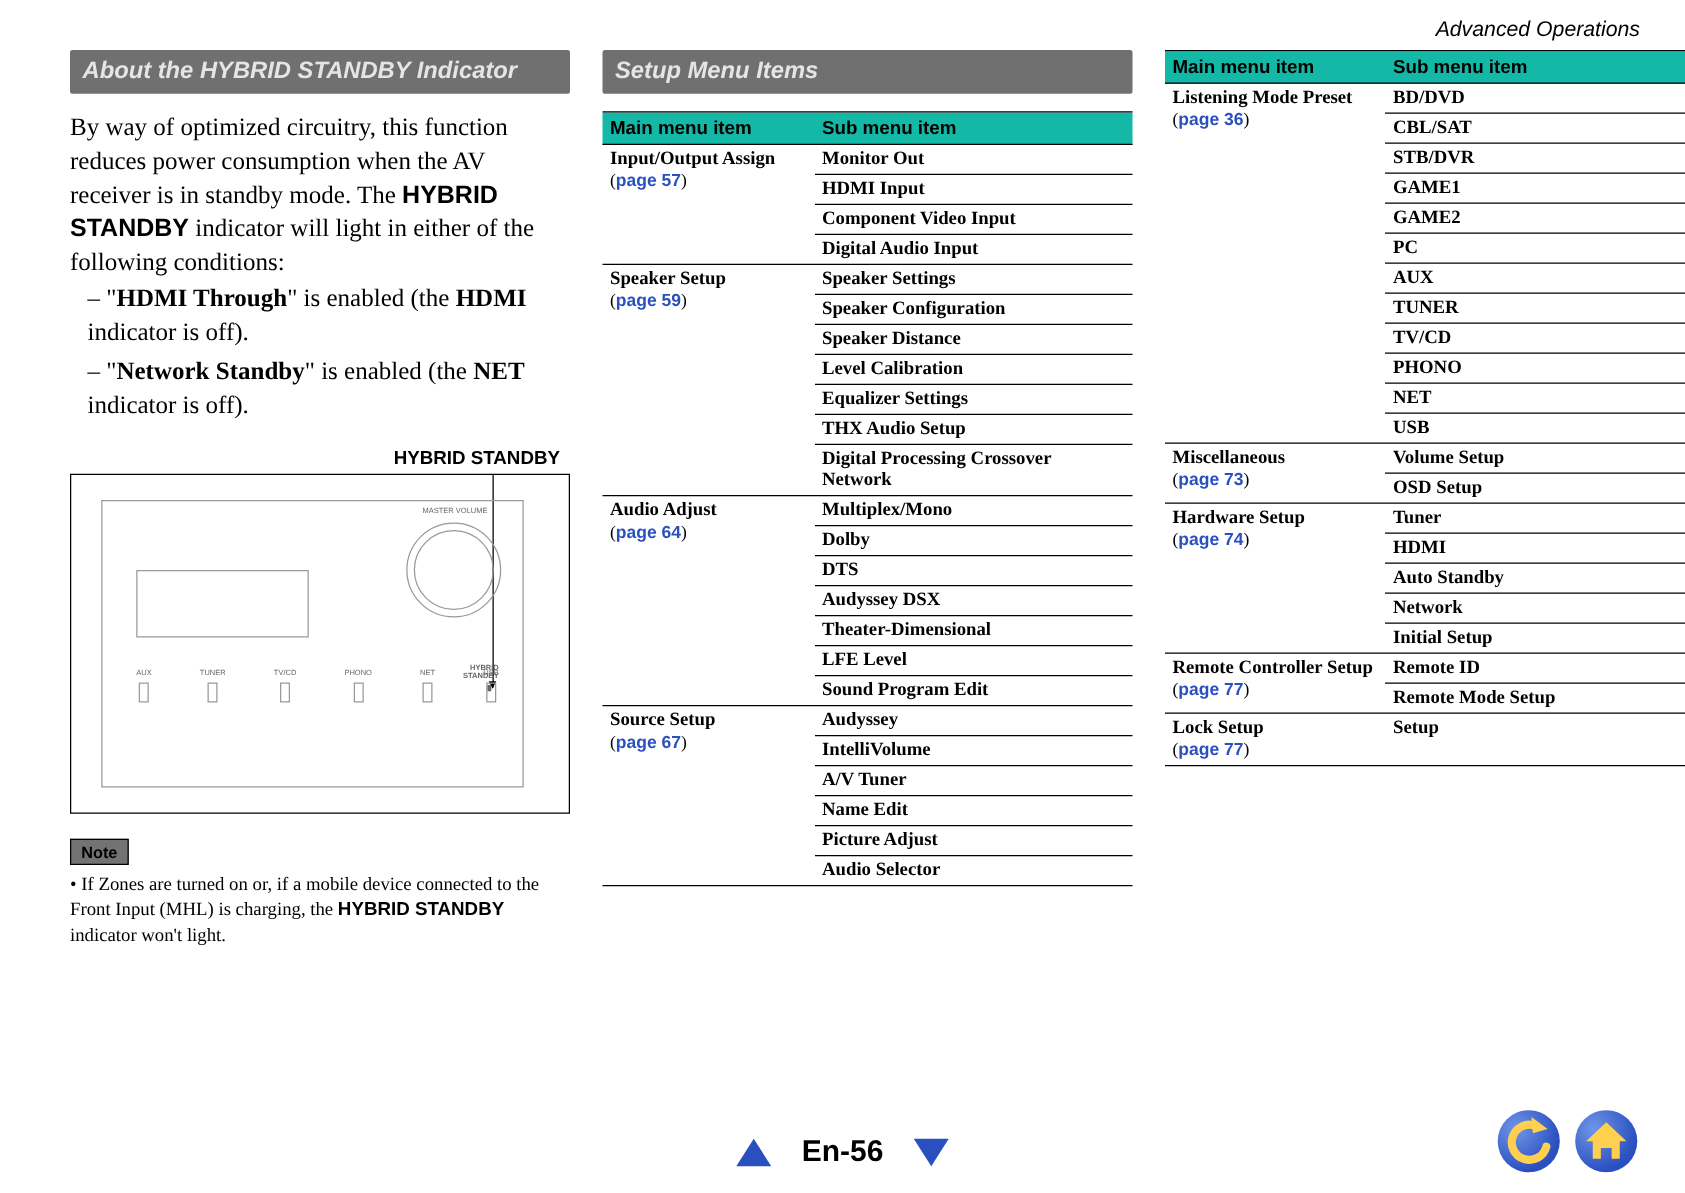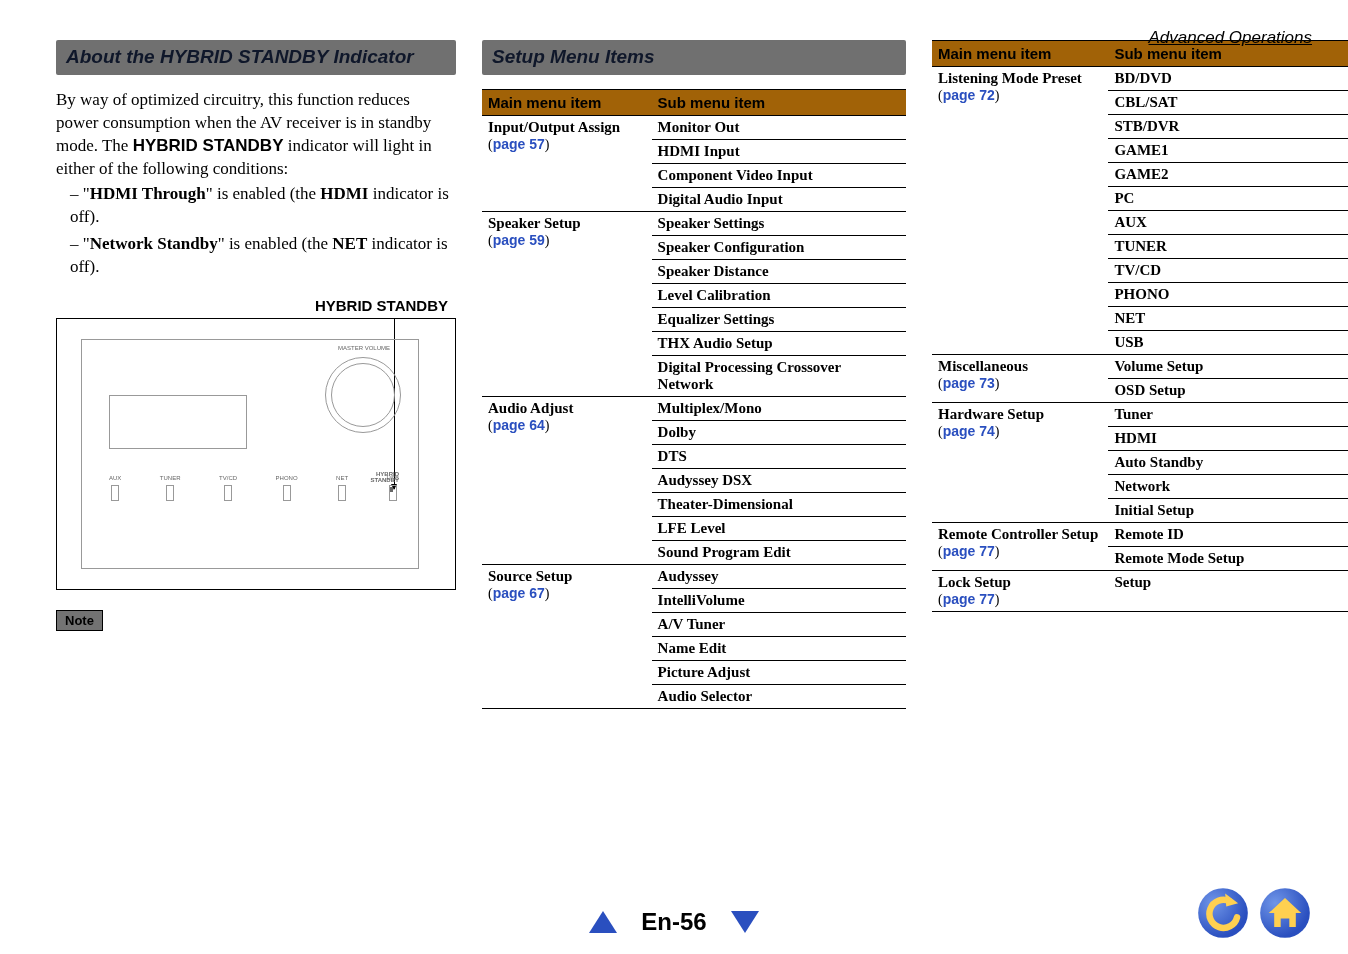--- a/index.html
+++ b/index.html
@@ -14,54 +14,53 @@
   }
   .page {
     position: relative;
     width: 100%;
     height: 100%;
     box-sizing: border-box;
     padding: 20px 36px 36px 56px;
   }
   .top-right {
     position: absolute;
-    top: 28px;
+    top: 14px;
     right: 36px;
     font-style: italic;
     font-family: Arial, Helvetica, sans-serif;
     font-size: 17px;
-    text-decoration: underline;
   }
   .columns {
     display: flex;
     gap: 26px;
     margin-top: 20px;
   }
   .col {
     flex: 0 0 412px;
   }
   .col1 { flex: 0 0 400px; }
   .col2 { flex: 0 0 424px; }
   .col3 { flex: 0 0 420px; }
 
   
   .section-bar {
     background: #707070;
-    color: #0f172a;
+    color: #e5e5e5;
     font-family: Arial, Helvetica, sans-serif;
     font-weight: bold;
     font-style: italic;
     font-size: 19px;
     padding: 6px 10px 7px 10px;
     border-radius: 2px;
     margin-bottom: 14px;
   }
 
   .body-text {
-    font-size: 17px;
+    font-size: 20px;
     line-height: 1.35;
   }
   .body-text .bold { font-weight: bold; font-family: Liberation Serif, serif; }
   .body-text ul.dash {
     list-style: none;
     padding-left: 14px;
     margin-top: 2px;
   }
   .body-text ul.dash li::before {
     content: "– ";
@@ -217,21 +216,21 @@
   
   table.menu {
     width: 100%;
     border-collapse: collapse;
     font-size: 15px;
   }
   table.menu th {
     text-align: left;
     font-family: Arial, Helvetica, sans-serif;
     font-weight: bold;
-    background: #a16207;
+    background: #14b8a6;
     padding: 4px 6px;
     border-top: 1.5px solid #000;
     border-bottom: 1.5px solid #000;
   }
   table.menu td {
     padding: 3px 6px;
     vertical-align: top;
     font-weight: bold;
   }
   table.menu td.sub {
@@ -382,20 +381,23 @@
               <div class="input-btn"></div>
             </div>
         </div>
         <div class="hs-label" style="white-space:pre;">HYBRID
 STANDBY</div>
         <div class="hs-led"></div>
       </div>
 
       <div class="note-box">
         <div class="note-label">Note</div>
+        <div class="note-text">
+          <span>If Zones are turned on or, if a mobile device connected to the Front Input (MHL) is charging, the </span><span class="sb">HYBRID STANDBY</span><span> indicator won't light.</span>
+        </div>
       </div>
     </div>
 
     <div class="col col2">
       <div class="section-bar">Setup Menu Items</div>
       <table class="menu">
         <tbody>
             <tr>
           <th style="width:40%">Main menu item</th>
           <th>Sub menu item</th>
@@ -485,21 +487,21 @@
     <div class="col col3">
       <table class="menu">
         <tbody>
             <tr>
           <th style="width:42%">Main menu item</th>
           <th>Sub menu item</th>
         </tr>
         </tbody>
           <tbody id="tbody-col3">
             <tr>
-              <td class="main main-border-bottom" rowspan="12"><span>Listening Mode Preset</span><span class="pg arrow-glyph">page 72</span></td>
+              <td class="main main-border-bottom" rowspan="12"><span>Listening Mode Preset</span><span class="pg arrow-glyph">page 36</span></td>
               <td class="sub">BD/DVD</td>
             </tr>
             <tr>
               <td class="sub">CBL/SAT</td>
             </tr>
             <tr>
               <td class="sub">STB/DVR</td>
             </tr>
             <tr>
               <td class="sub">GAME1</td>

